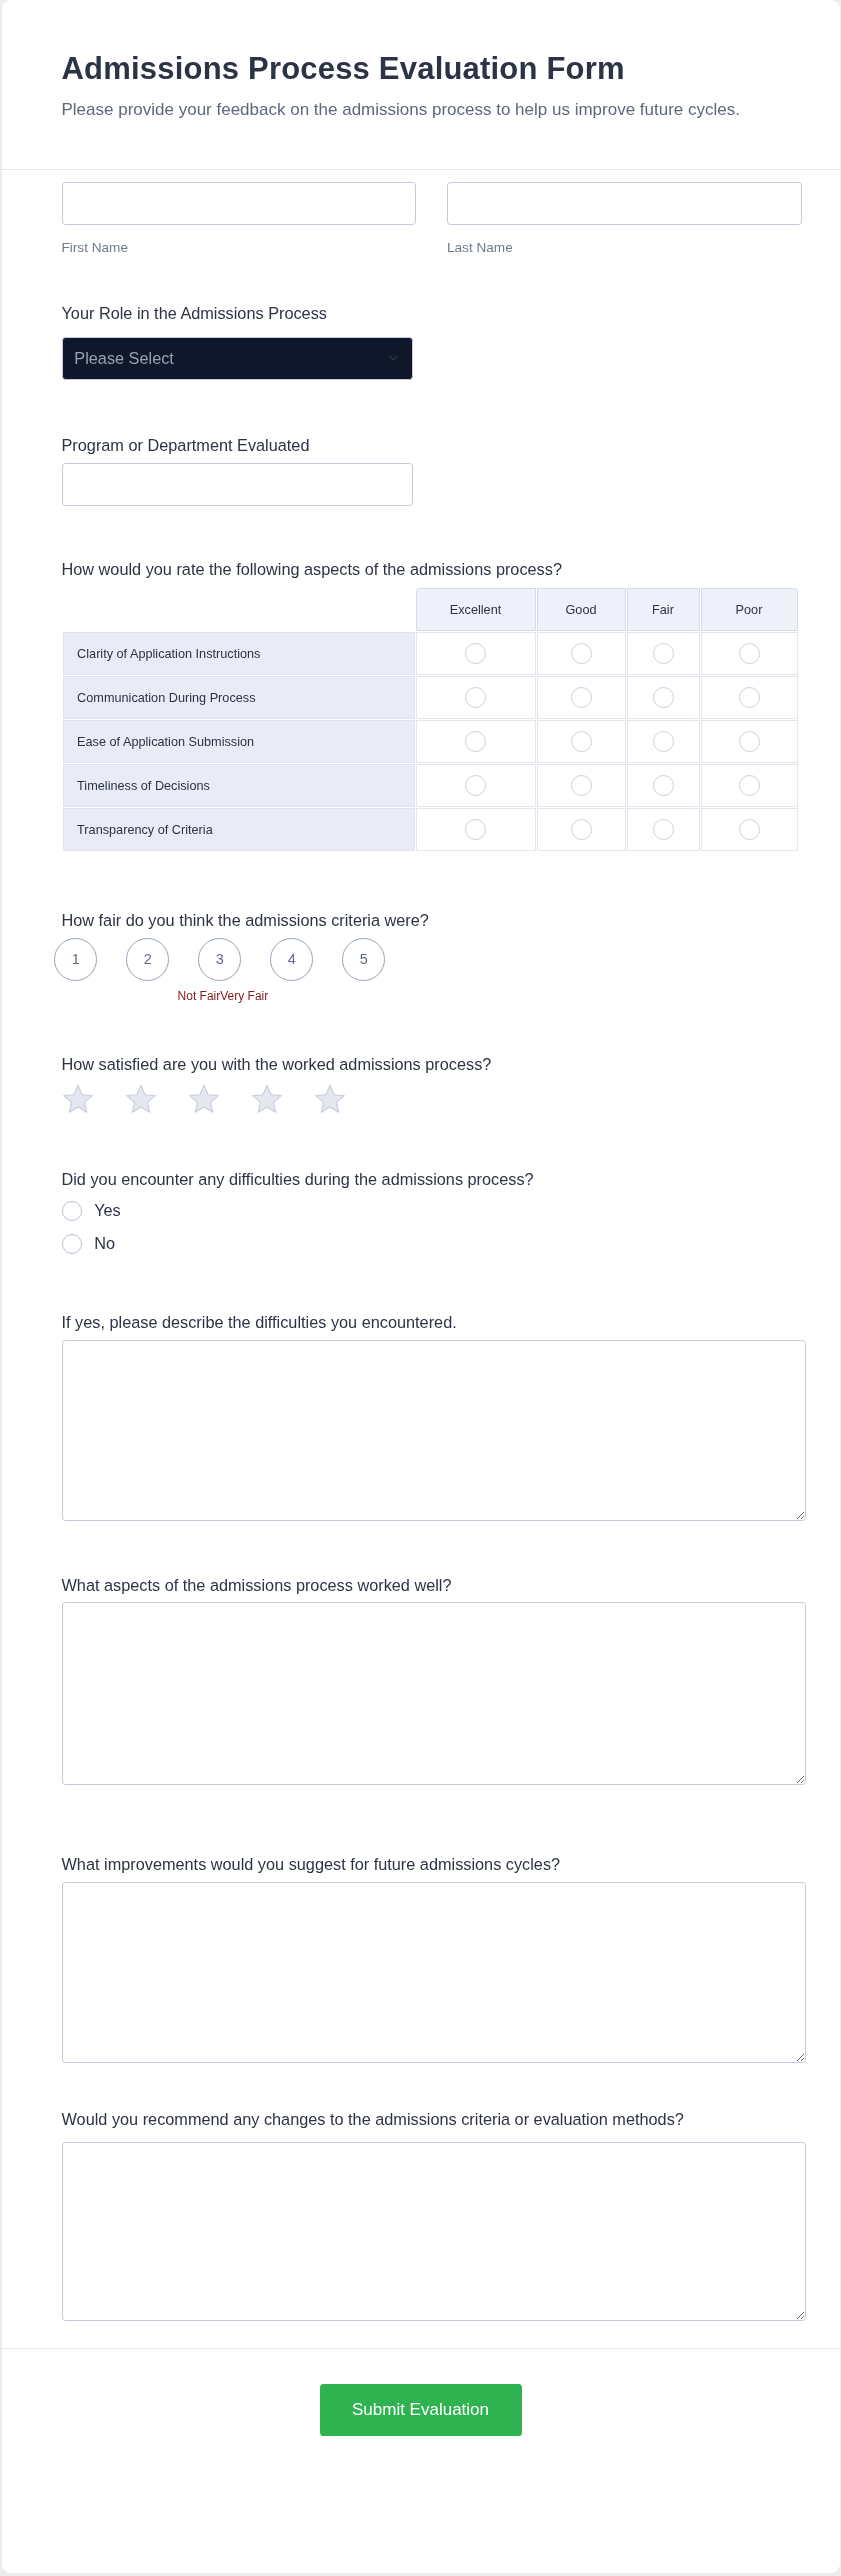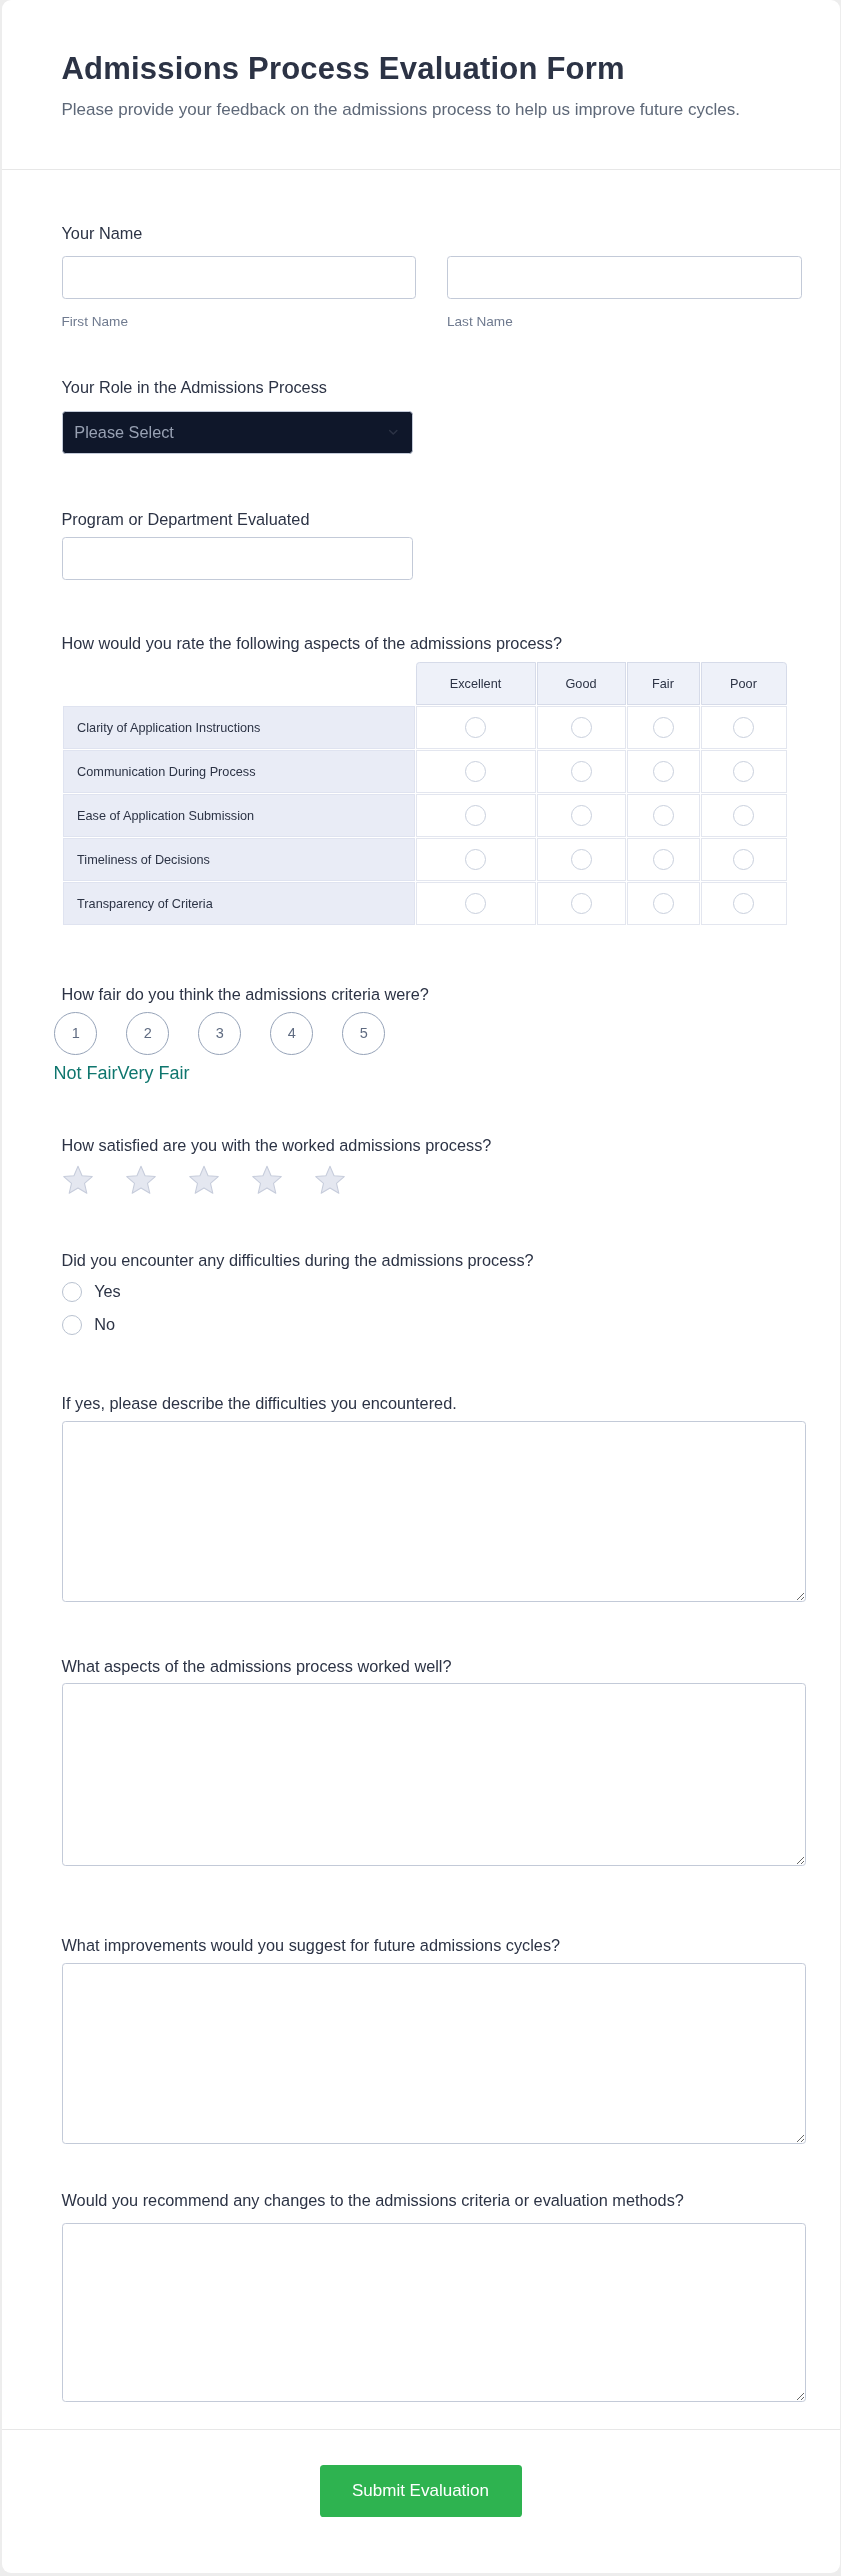--- a/index.html
+++ b/index.html
@@ -126,23 +126,23 @@
   .scale-circle {
     width: 43px; height: 43px;
     border: 0.9px solid #96a3b8;
     border-radius: 50%;
     background: #fff;
     display: flex; align-items: center; justify-content: center;
     font-size: 14.5px; color: #5f6b81;
     cursor: pointer;
   }
   .scale-labels {
-    display: flex; justify-content: flex-start;
+    display: flex; justify-content: center;
     width: 339px; margin-top: 8.1px; margin-left: -8.1px;
-    font-size: 18px; color: #0f766e;
+    font-size: 12px; color: #7f1d1d;
   }
   
   .stars-row { display: flex; gap: 25px; margin-top: 7.2px; margin-left: -2.7px; }
   .star { width: 38px; height: 36px; cursor: pointer; }
   
   .radio-row { display: flex; align-items: center; gap: 12.7px; margin-top: 11px; }
   .radio-row + .radio-row { margin-top: 12.7px; }
   .yn-radio {
     appearance: none; -webkit-appearance: none;
     width: 20px; height: 20px;
@@ -205,21 +205,20 @@
 <div class="card">
 
   <div class="form-header">
     <div class="form-title">Admissions Process Evaluation Form</div>
     <div class="form-desc">Please provide your feedback on the admissions process to help us improve future cycles.</div>
   </div>
 
   <div class="form-body">
 
     
-    <div class="q-label mt-q1">Your Name</div>
     <div class="name-row">
       <div>
         <input class="text-input" type="text" value="" style="">
       </div>
       <div>
         <input class="text-input" type="text" value="" style="">
       </div>
     </div>
     <div class="sublabel-row">
       <div class="sub-label">First Name</div>
@@ -243,21 +242,21 @@
 
     
     <div class="q-label mt-matrix">How would you rate the following aspects of the admissions process?</div>
     <table class="matrix-table">
       <thead>
         <tr>
           <th class="corner" style="width:352px"></th>
           <th style="width:120px">Excellent</th>
           <th style="width:89px">Good</th>
           <th style="width:73px">Fair</th>
-          <th style="width:86px">Poor</th>
+          <th style="width:97px">Poor</th>
         </tr>
       </thead>
       <tbody>
         <tr>
           <td class="row-label">Clarity of Application Instructions</td>
           <td class="cell"><input type="radio" name="m0" class="matrix-radio" style=""></td>
           <td class="cell"><input type="radio" name="m0" class="matrix-radio" style=""></td>
           <td class="cell"><input type="radio" name="m0" class="matrix-radio" style=""></td>
           <td class="cell"><input type="radio" name="m0" class="matrix-radio" style=""></td>
         </tr>

